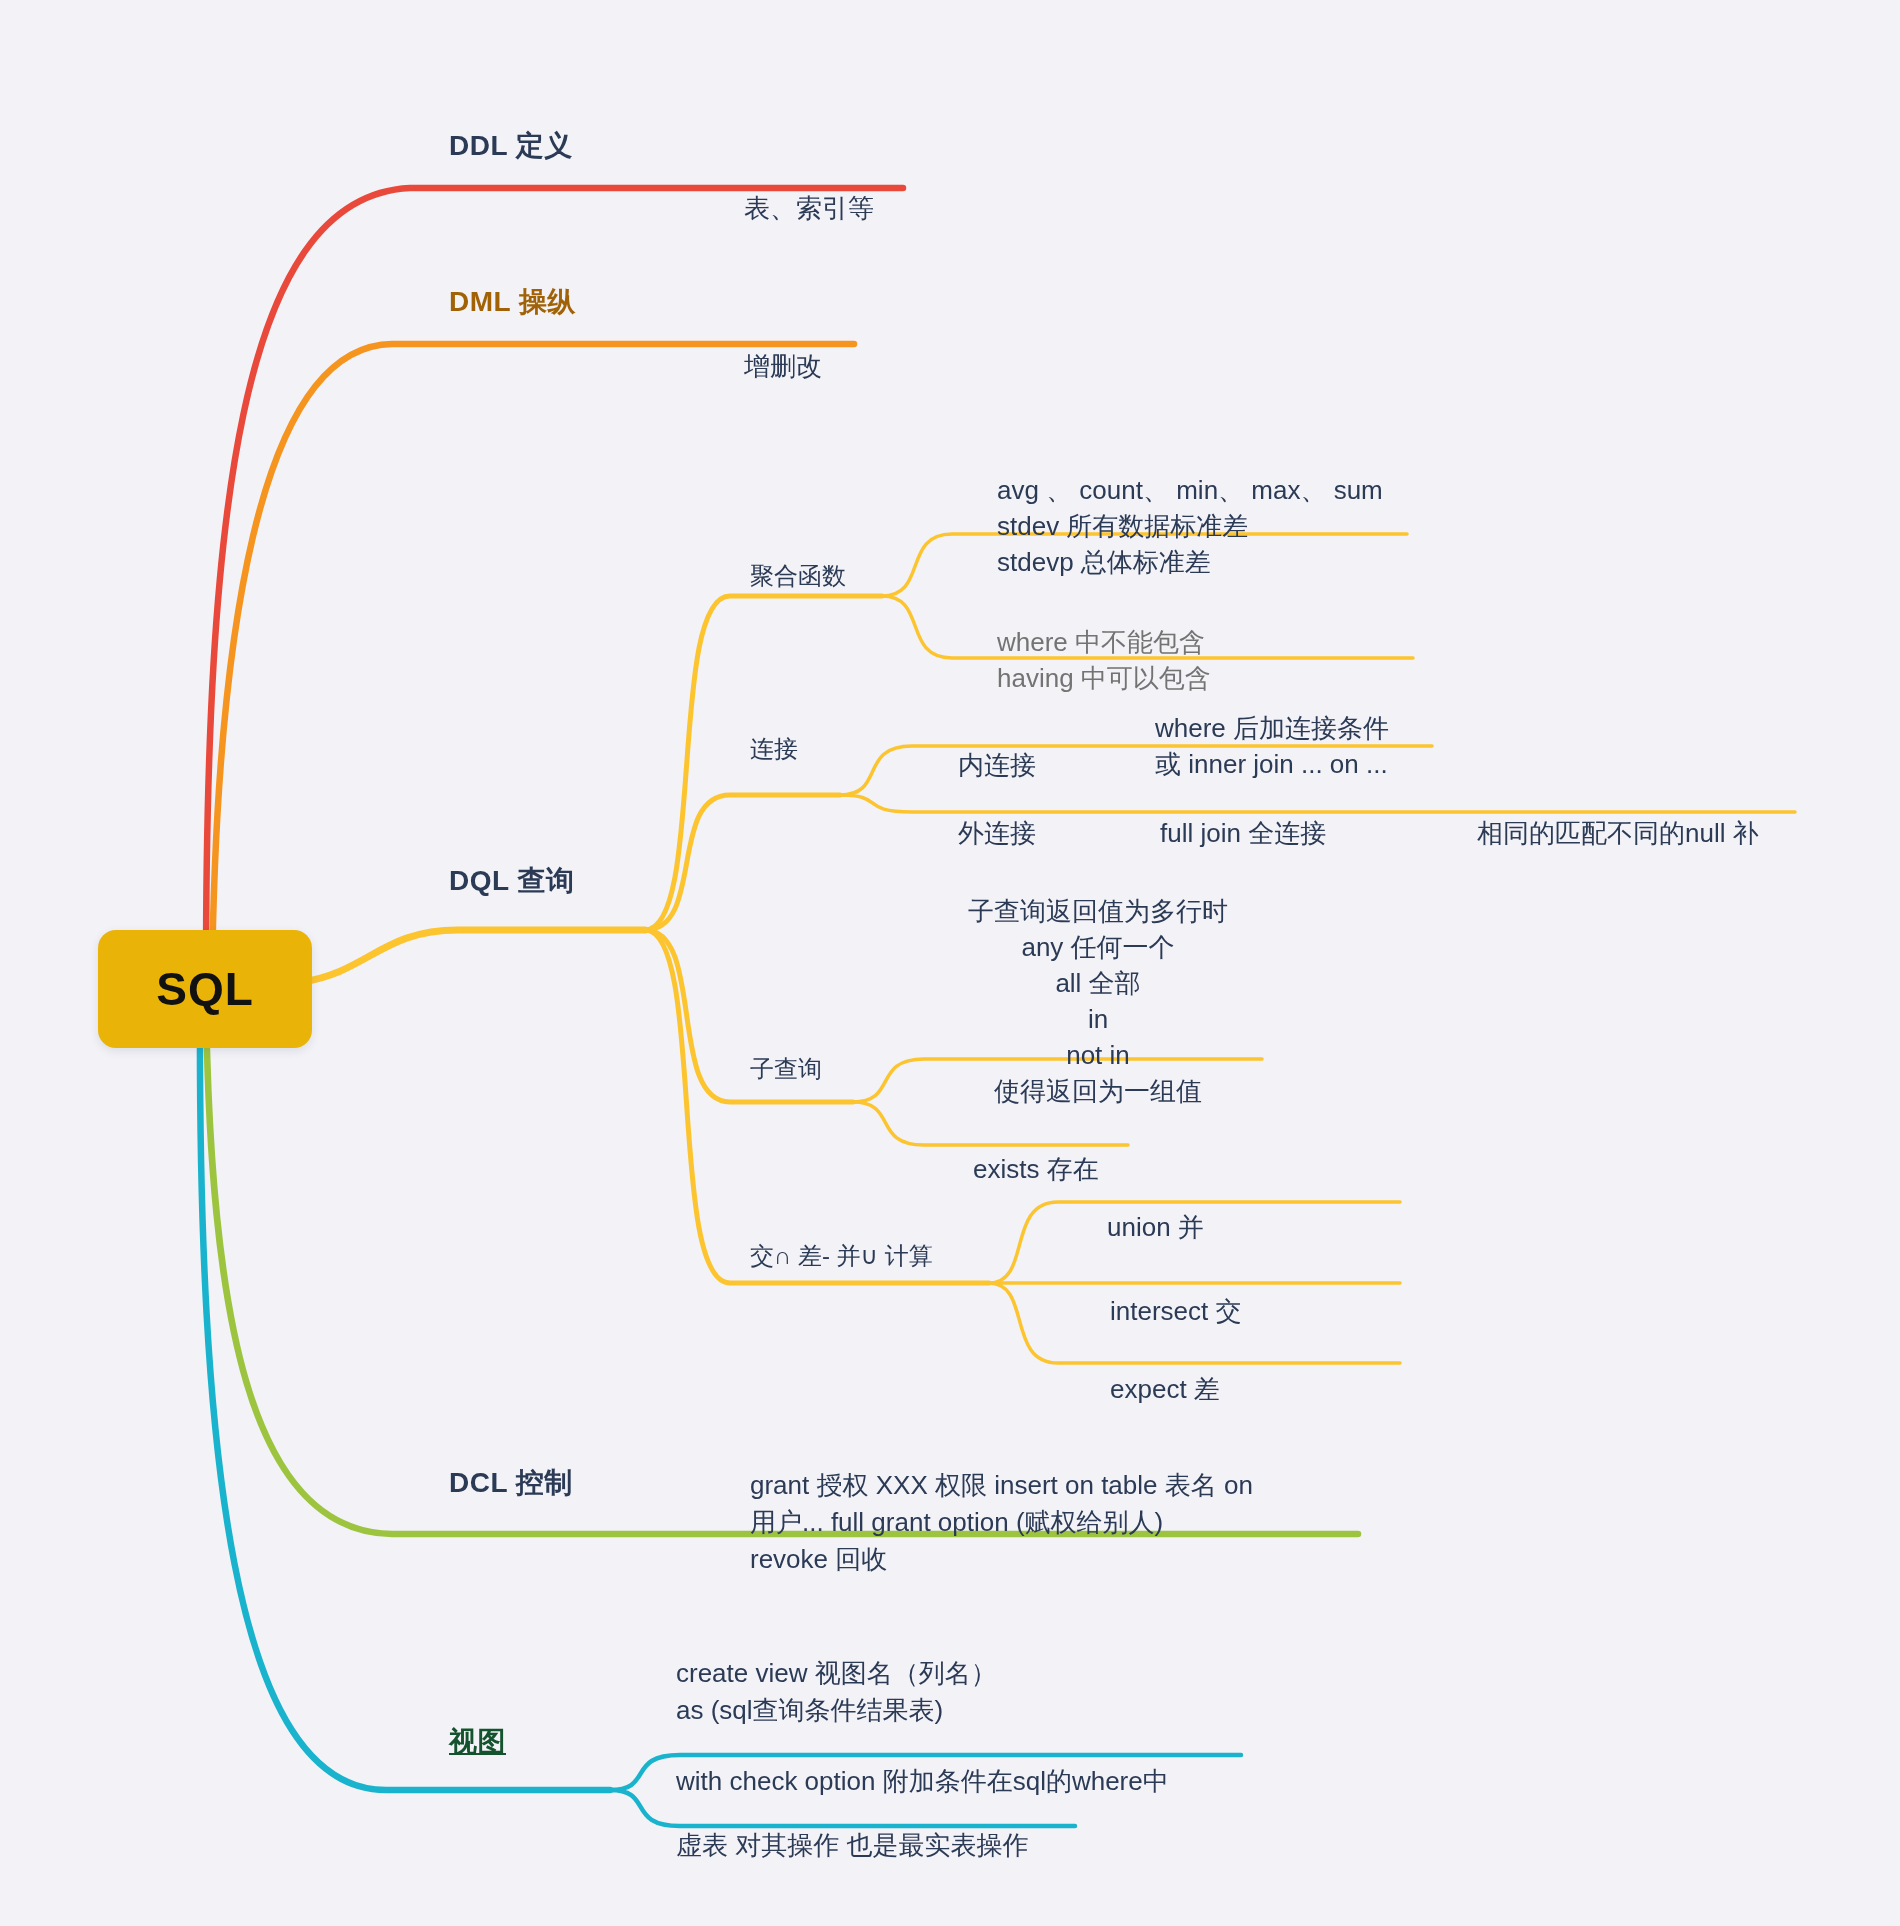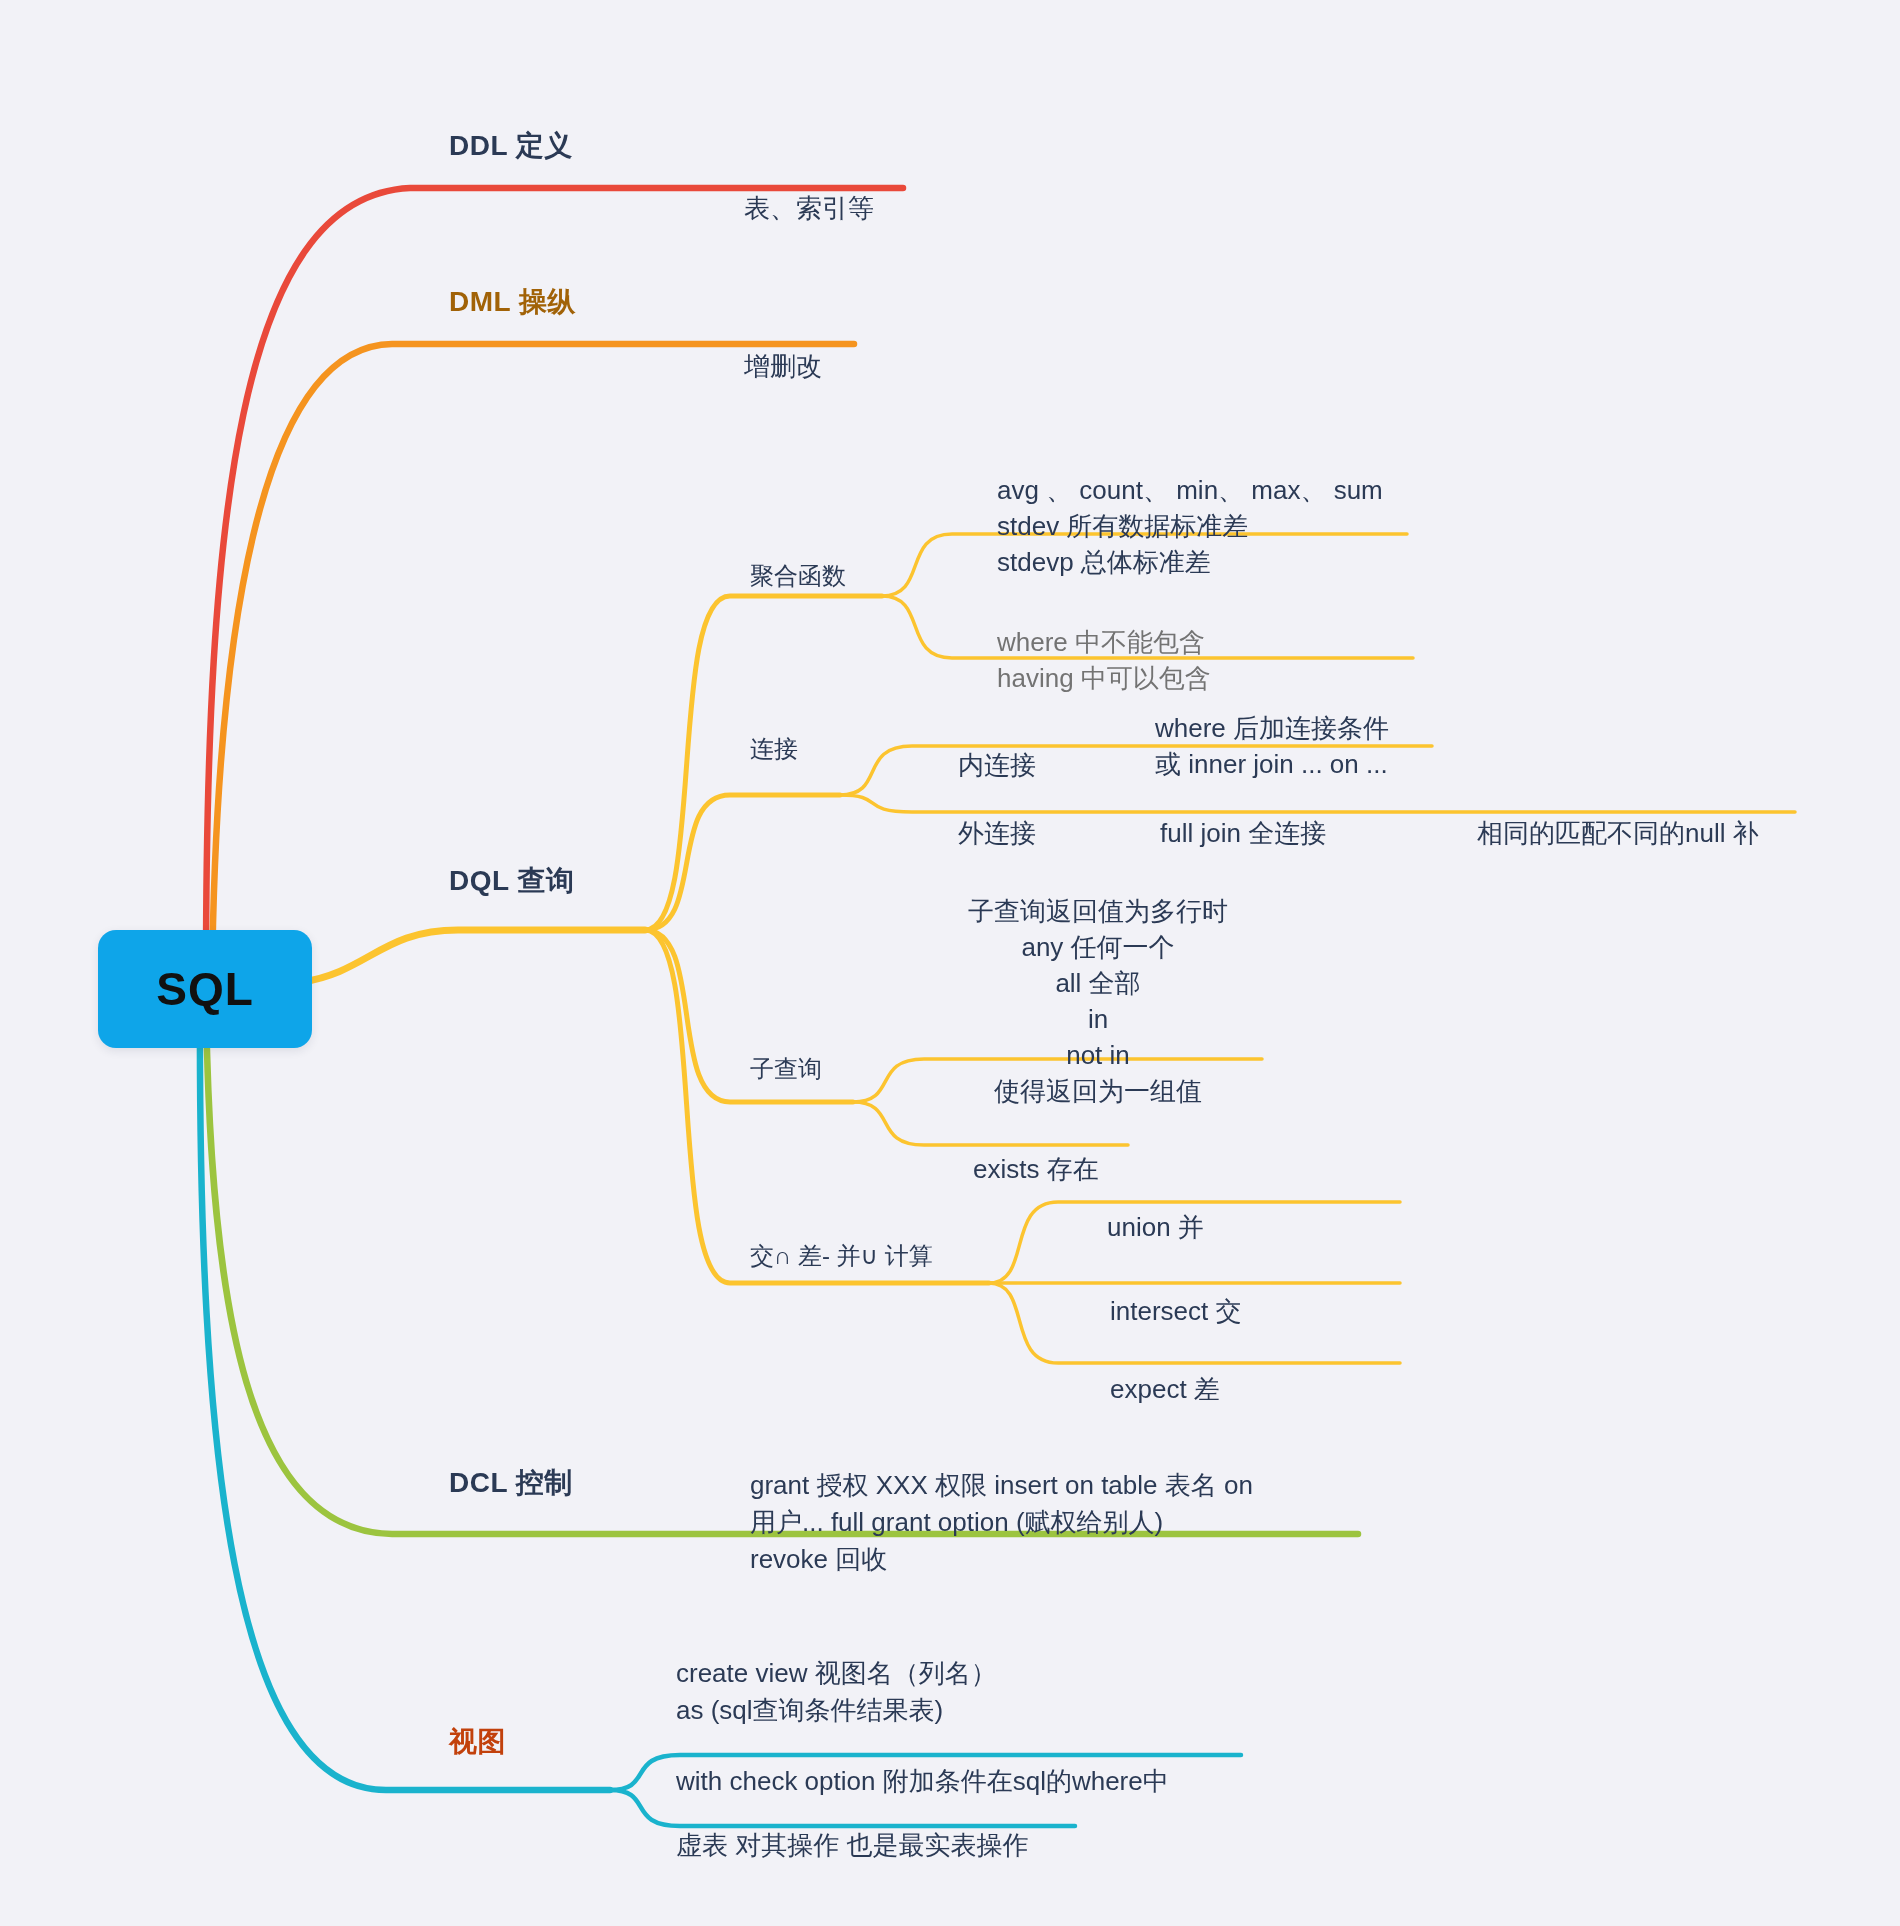--- a/index.html
+++ b/index.html
@@ -49,21 +49,21 @@
     <path stroke-width="3.5" d="M 989 1283 L 1400 1283" stroke="#fcc42f"></path>
     <path stroke-width="3.5" d="M 989 1283 C 1032 1283 1006 1363 1058 1363 L 1400 1363" stroke="#fcc42f"></path>
 
     <path stroke-width="6.5" d="M 206 1000 C 210 1310 248 1532 392 1534 L 1358 1534" stroke="#9cc43f"></path>
 
     <path stroke-width="6.5" d="M 200 1000 C 198 1450 232 1790 386 1790 L 610 1790" stroke="#1ab3cd"></path>
     <path stroke-width="4.5" d="M 610 1790 C 654 1790 626 1755 680 1755 L 1241 1755" stroke="#1ab3cd"></path>
     <path stroke-width="4.5" d="M 610 1790 C 654 1790 626 1826 680 1826 L 1075 1826" stroke="#1ab3cd"></path>
   </svg>
 
-  <div id="root-node" style="color: rgb(17, 17, 17); background: #0ea5e9;">SQL</div>
+  <div id="root-node" style="color: rgb(17, 17, 17); background: #eab308;">SQL</div>
 
   <div class="txt lv1" style="left: 449px; top: 127px; color: rgb(43, 58, 85);">DDL 定义</div>
   <div class="txt leaf" style="left: 744px; top: 143px; color: rgb(43, 58, 85);">表、索引等</div>
 
   <div class="txt lv1" style="left: 449px; top: 283px; color: #a16207;">DML 操纵</div>
   <div class="txt leaf" style="left: 744px; top: 301px; color: rgb(43, 58, 85);">增删改</div>
 
   <div class="txt lv1" style="left: 449px; top: 862px; color: rgb(43, 58, 85);">DQL 查询</div>
 
   <div class="txt lv2" style="left: 750px; top: 560px; color: rgb(43, 58, 85);">聚合函数</div>
@@ -103,21 +103,21 @@
   <div class="txt leaf" style="left: 1110px; top: 1246px; color: rgb(43, 58, 85);">intersect 交</div>
   <div class="txt leaf" style="left: 1110px; top: 1324px; color: rgb(43, 58, 85);">expect 差</div>
 
   <div class="txt lv1" style="left: 449px; top: 1464px; color: rgb(43, 58, 85);">DCL 控制</div>
   <div class="txt leaf block37" style="left: 750px; top: 1419px; color: rgb(43, 58, 85);">
     <div>grant 授权   XXX 权限  insert on  table 表名  on</div>
     <div>用户...  full grant option (赋权给别人)</div>
     <div>revoke 回收</div>
   </div>
 
-  <div class="txt lv1" style="left: 449px; top: 1723px; color: #c2410c;">视图</div>
+  <div class="txt lv1" style="left: 449px; top: 1723px; color: #14532d; text-decoration: underline;">视图</div>
   <div class="txt leaf block37" style="left: 676px; top: 1607px; color: rgb(43, 58, 85);">
     <div>create  view 视图名（列名）</div>
     <div>as (sql查询条件结果表)</div>
   </div>
   <div class="txt leaf" style="left: 676px; top: 1716px; color: rgb(43, 58, 85);">with check option  附加条件在sql的where中</div>
   <div class="txt leaf" style="left: 676px; top: 1780px; color: rgb(43, 58, 85);">虚表  对其操作 也是最实表操作</div>
 
 </div>
 
 </body></html>

